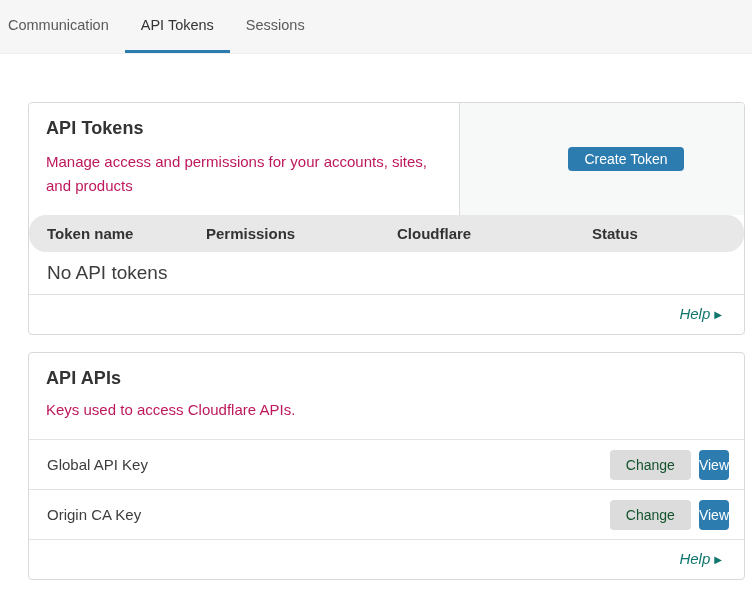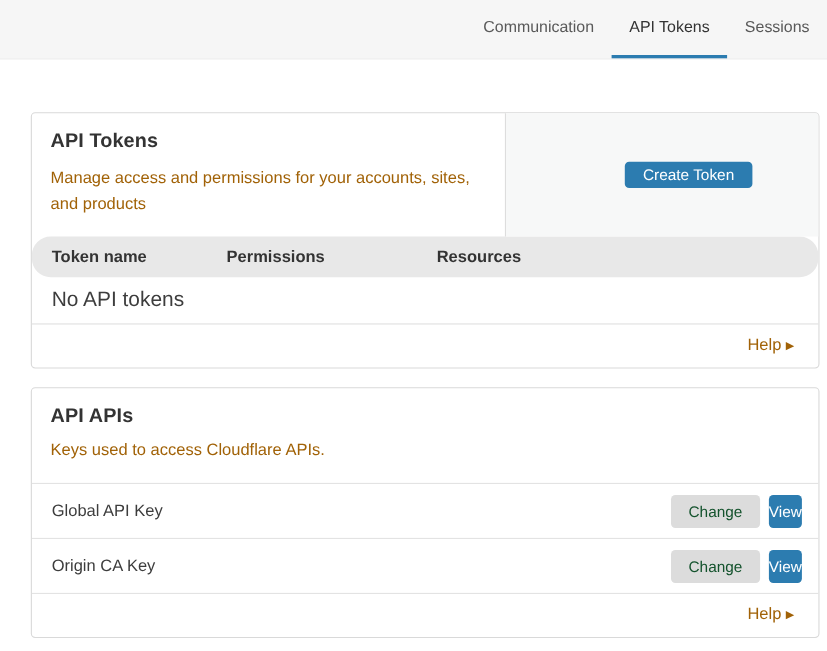--- a/index.html
+++ b/index.html
@@ -1,15 +1,15 @@
 <!DOCTYPE html>
 <html><head>
 <meta charset="utf-8">
 <style>
-  * { margin: 0; padding: 0; box-sizing: border-box; justify-content: flex-end; }
+  * { margin: 0; padding: 0; box-sizing: border-box; }
   html, body {
     width: 752px; height: 592px;
     background: #ffffff;
     font-family: "Liberation Sans", "DejaVu Sans", sans-serif;
     color: #3d3d3d;
     overflow: hidden;
   }
 
   
   .tabbar {
@@ -64,21 +64,21 @@
   .card-title {
     font-size: 18px;
     font-weight: bold;
     color: #333333;
     letter-spacing: 0.1px;
   }
   .card-desc {
     margin-top: 11px;
     font-size: 15px;
     line-height: 24px;
-    color: #a16207;
+    color: #be185d;
     max-width: 390px;
   }
 
   .btn {
     display: inline-block;
     border: none;
     border-radius: 4px;
     font-family: inherit;
     font-size: 14px;
     cursor: pointer;
@@ -110,24 +110,25 @@
   .table-row {
     padding: 10px 0 10px 18px;
     font-size: 19px;
     border-bottom: 1px solid #e0e0e0;
   }
   .card-footer {
     padding: 10px 22px 11px;
     text-align: right;
   }
   .help-link {
-    color: #a16207;
+    color: #0f766e;
     font-size: 15px;
     text-decoration: none;
     cursor: pointer;
+    font-style: italic;
   }
   .help-arrow {
     display: inline-block;
     font-size: 10px;
     margin-left: 4px;
     vertical-align: 1px;
   }
 
   
   .simple-header { padding: 15px 17px 17px; }
@@ -161,21 +162,22 @@
         <p class="card-desc">Manage access and permissions for your accounts, sites, and products</p>
       </div>
       <div class="right">
         <button class="btn btn-blue btn-create">Create Token</button>
       </div>
     </div>
 
     <div class="table-header">
       <div>Token name</div>
       <div>Permissions</div>
-      <div>Resources</div>
+      <div>Cloudflare</div>
+      <div>Status</div>
     </div>
 
     <div class="table-row">No API tokens</div>
 
     <div class="card-footer">
       <a class="help-link"><span>Help</span><span class="help-arrow">▶</span></a>
     </div>
   </section>
 
   <section class="card">

